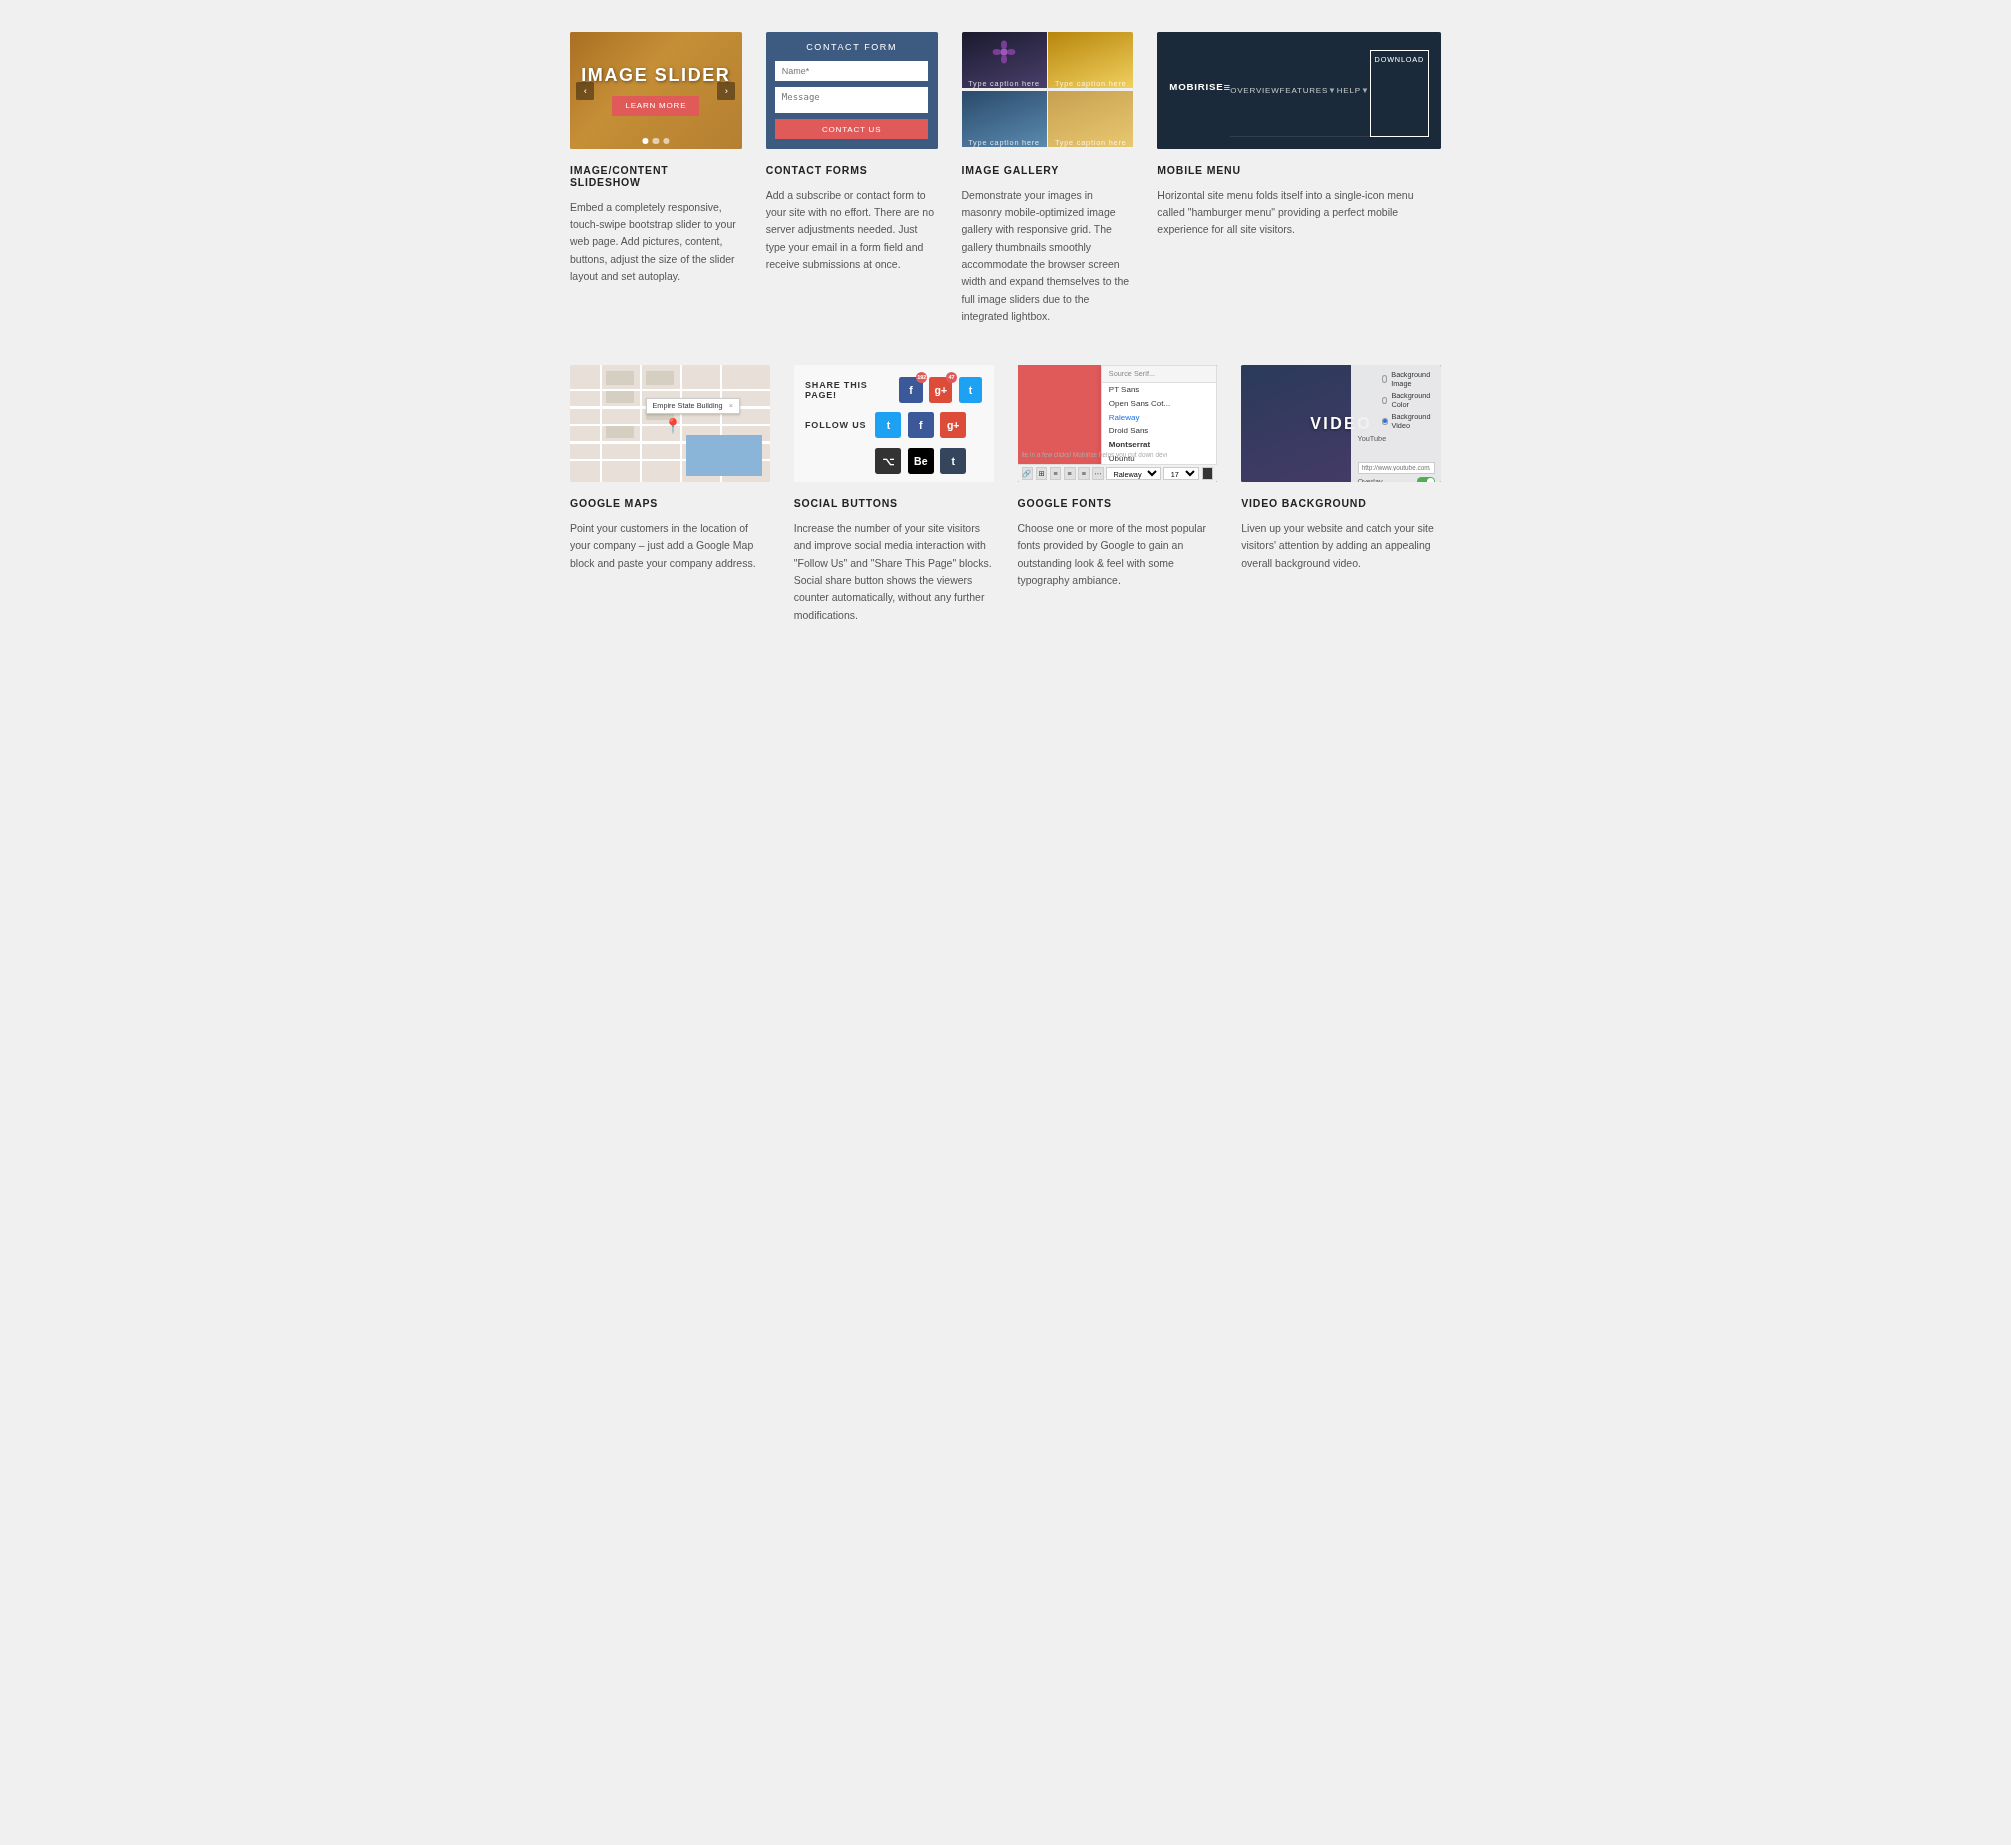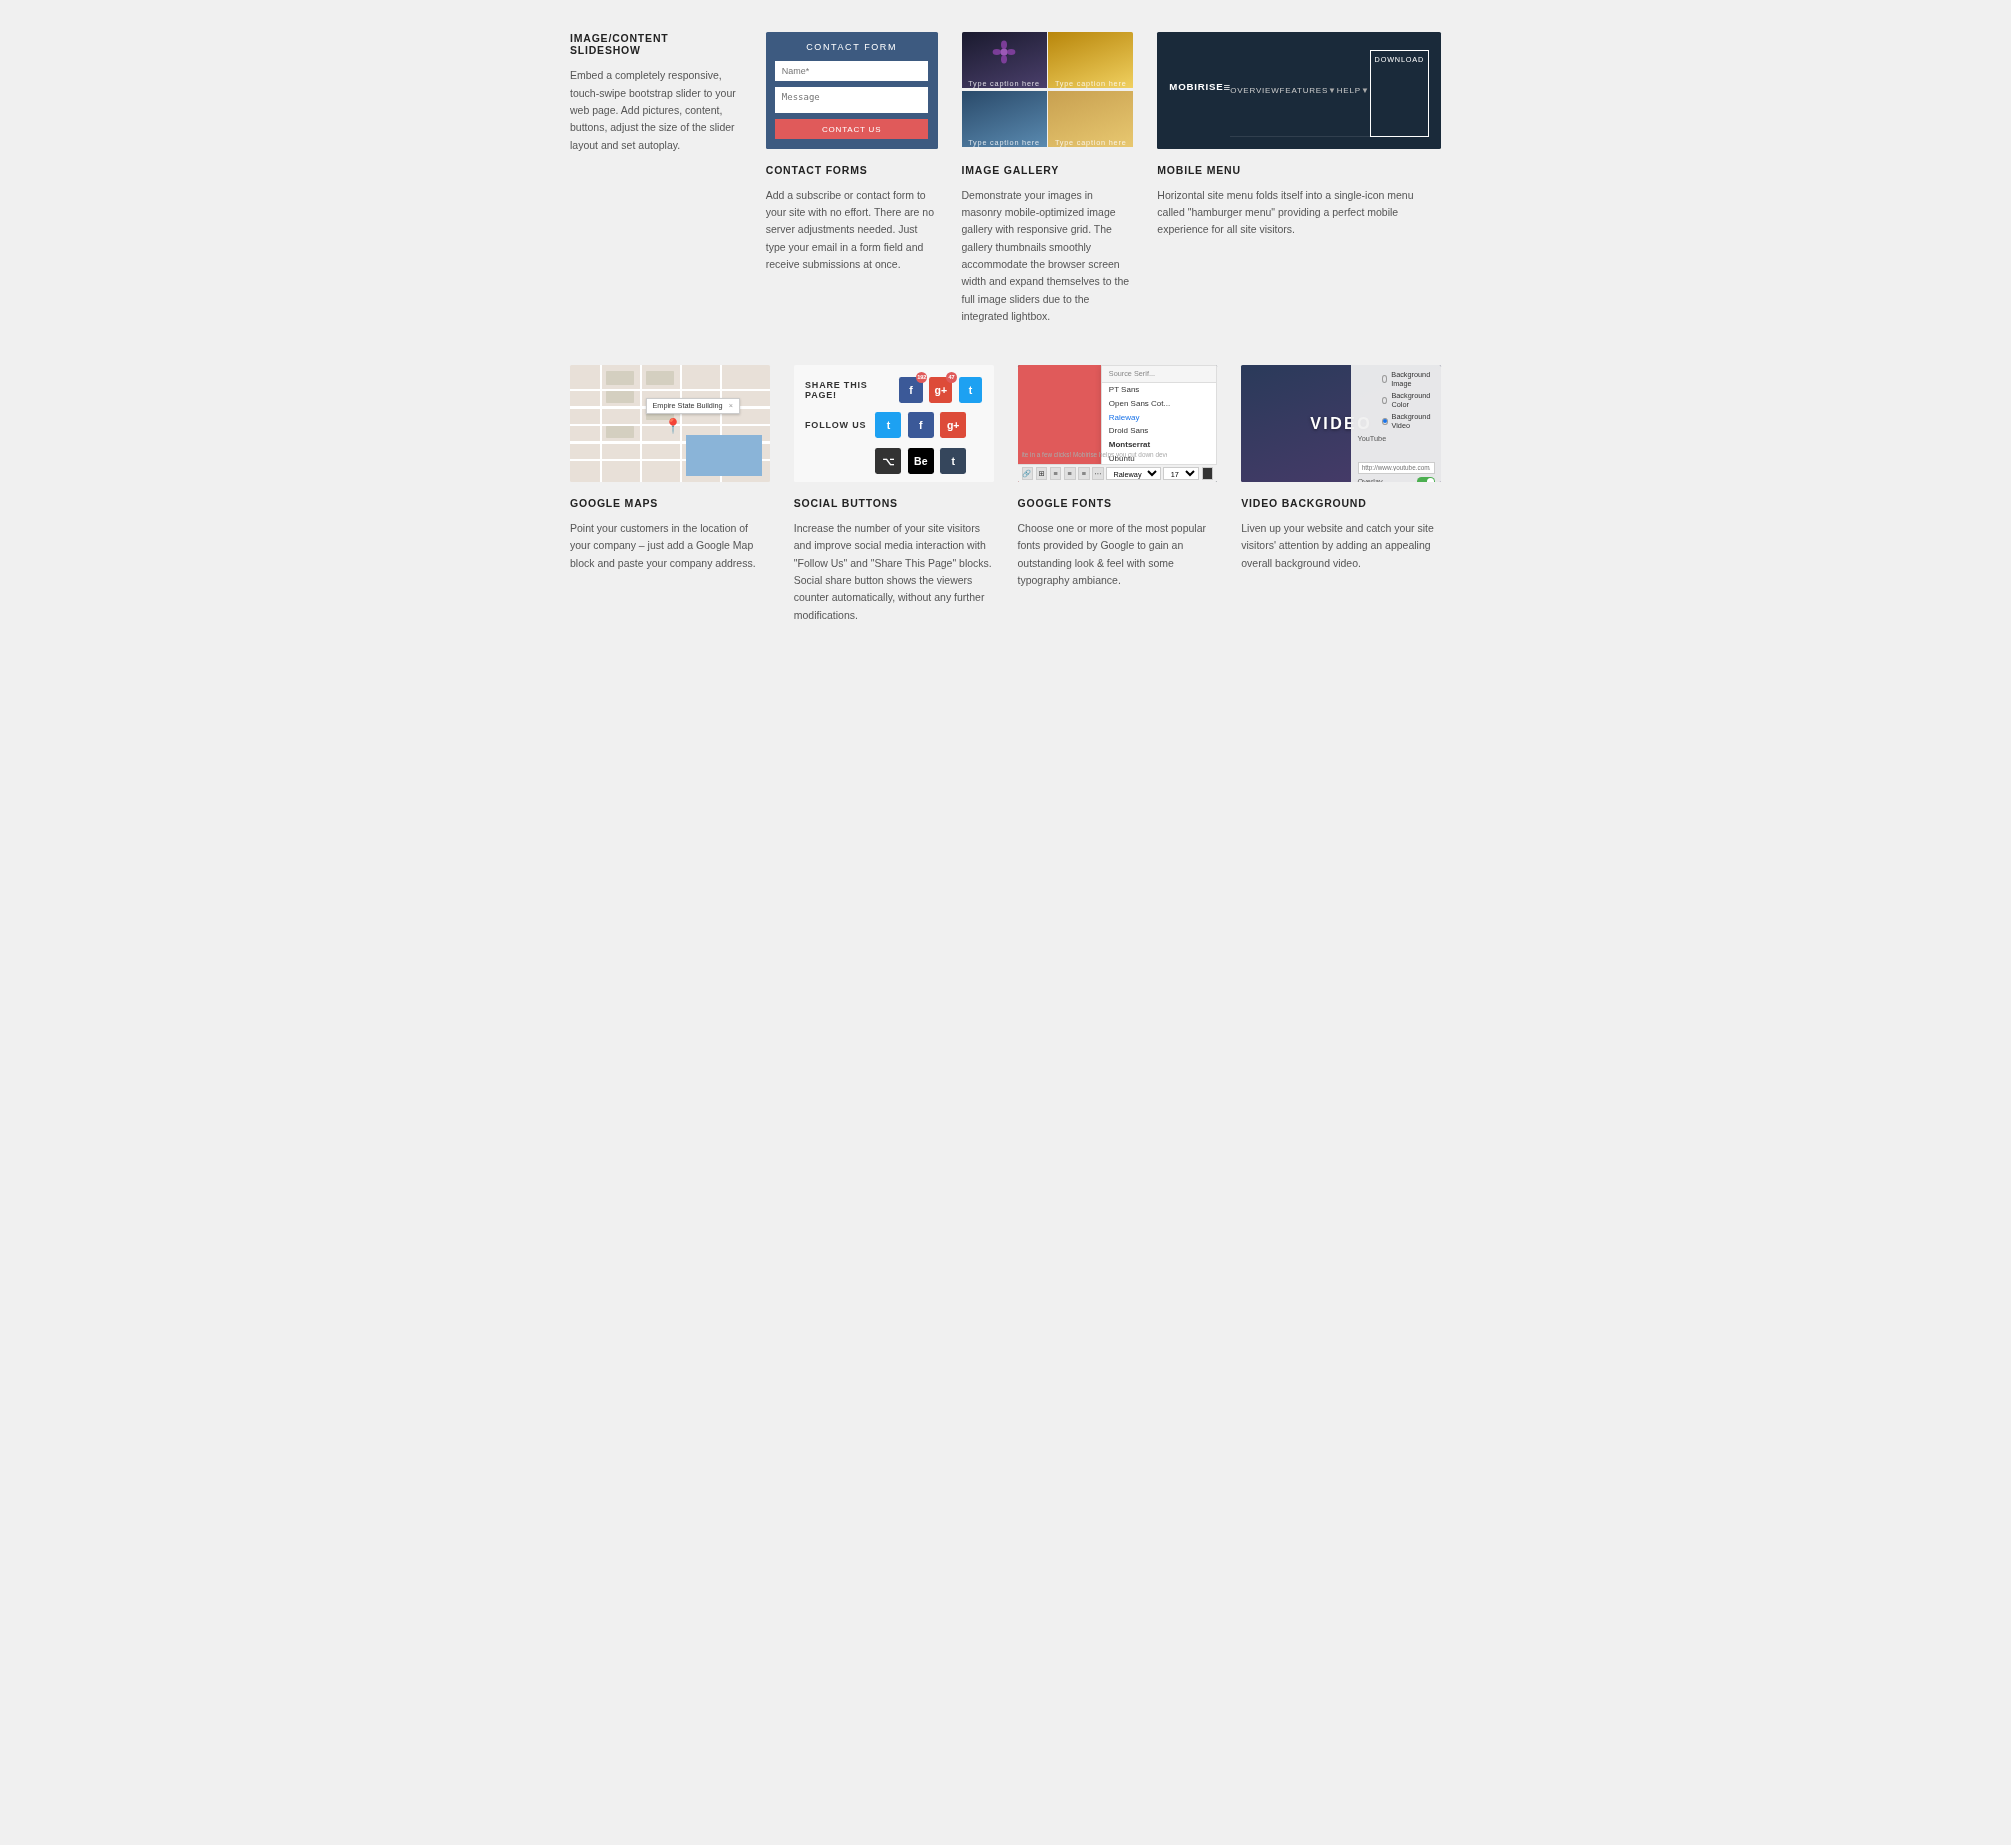--- a/index.html
+++ b/index.html
@@ -571,20 +571,36 @@
     }
   </style>
 </head>
 <body>
 
 <div class="page-wrapper">
 
   <div class="grid">
 
     <div class="card">
+      <div class="card-preview preview-slider">
+        <div class="slider-overlay"></div>
+        <div class="slider-content">
+          <div class="slider-title">IMAGE SLIDER</div>
+          <button class="slider-btn">LEARN MORE</button>
+        </div>
+        <div class="slider-arrows">
+          <div class="slider-arrow">‹</div>
+          <div class="slider-arrow">›</div>
+        </div>
+        <div class="slider-dots">
+          <div class="dot active"></div>
+          <div class="dot"></div>
+          <div class="dot"></div>
+        </div>
+      </div>
       <div class="card-title">IMAGE/CONTENT SLIDESHOW</div>
       <div class="card-desc">Embed a completely responsive, touch-swipe bootstrap slider to your web page. Add pictures, content, buttons, adjust the size of the slider layout and set autoplay.</div>
     </div>
 
     <div class="card">
       <div class="card-preview preview-contact">
         <div class="contact-form-title">CONTACT FORM</div>
         <input class="contact-input" readonly="" placeholder="Name*" style="">
         <textarea class="contact-textarea" readonly="" placeholder="Message" style=""></textarea>
         <div class="contact-submit">CONTACT US</div>

